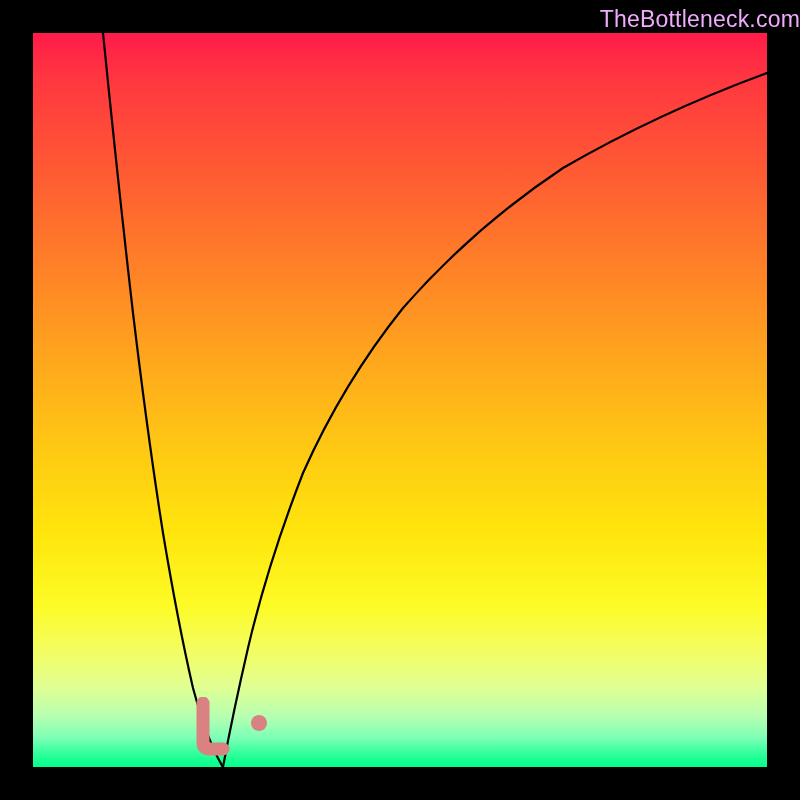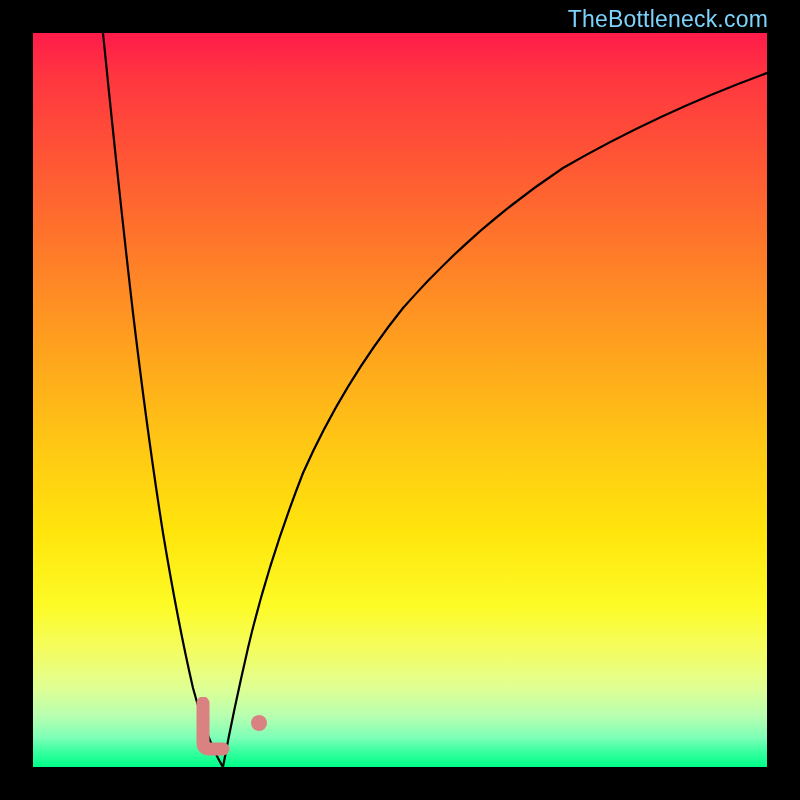--- a/index.html
+++ b/index.html
@@ -60,24 +60,24 @@
     left: 218px;
     top: 682px;
     width: 16px;
     height: 16px;
     border-radius: 50%;
     background: #da8181;
   }
   .watermark {
     position: absolute;
     top: 6px;
-    right: 32px;
+    right: 0;
     font-size: 23px;
     font-weight: 500;
-    color: #7dd3fc;
+    color: #f0abfc;
     letter-spacing: 0.2px;
     text-align: right;
   }
 </style>
 </head>
 <body>
 
 <div class="frame">
   <div class="watermark">TheBottleneck.com</div>
 

